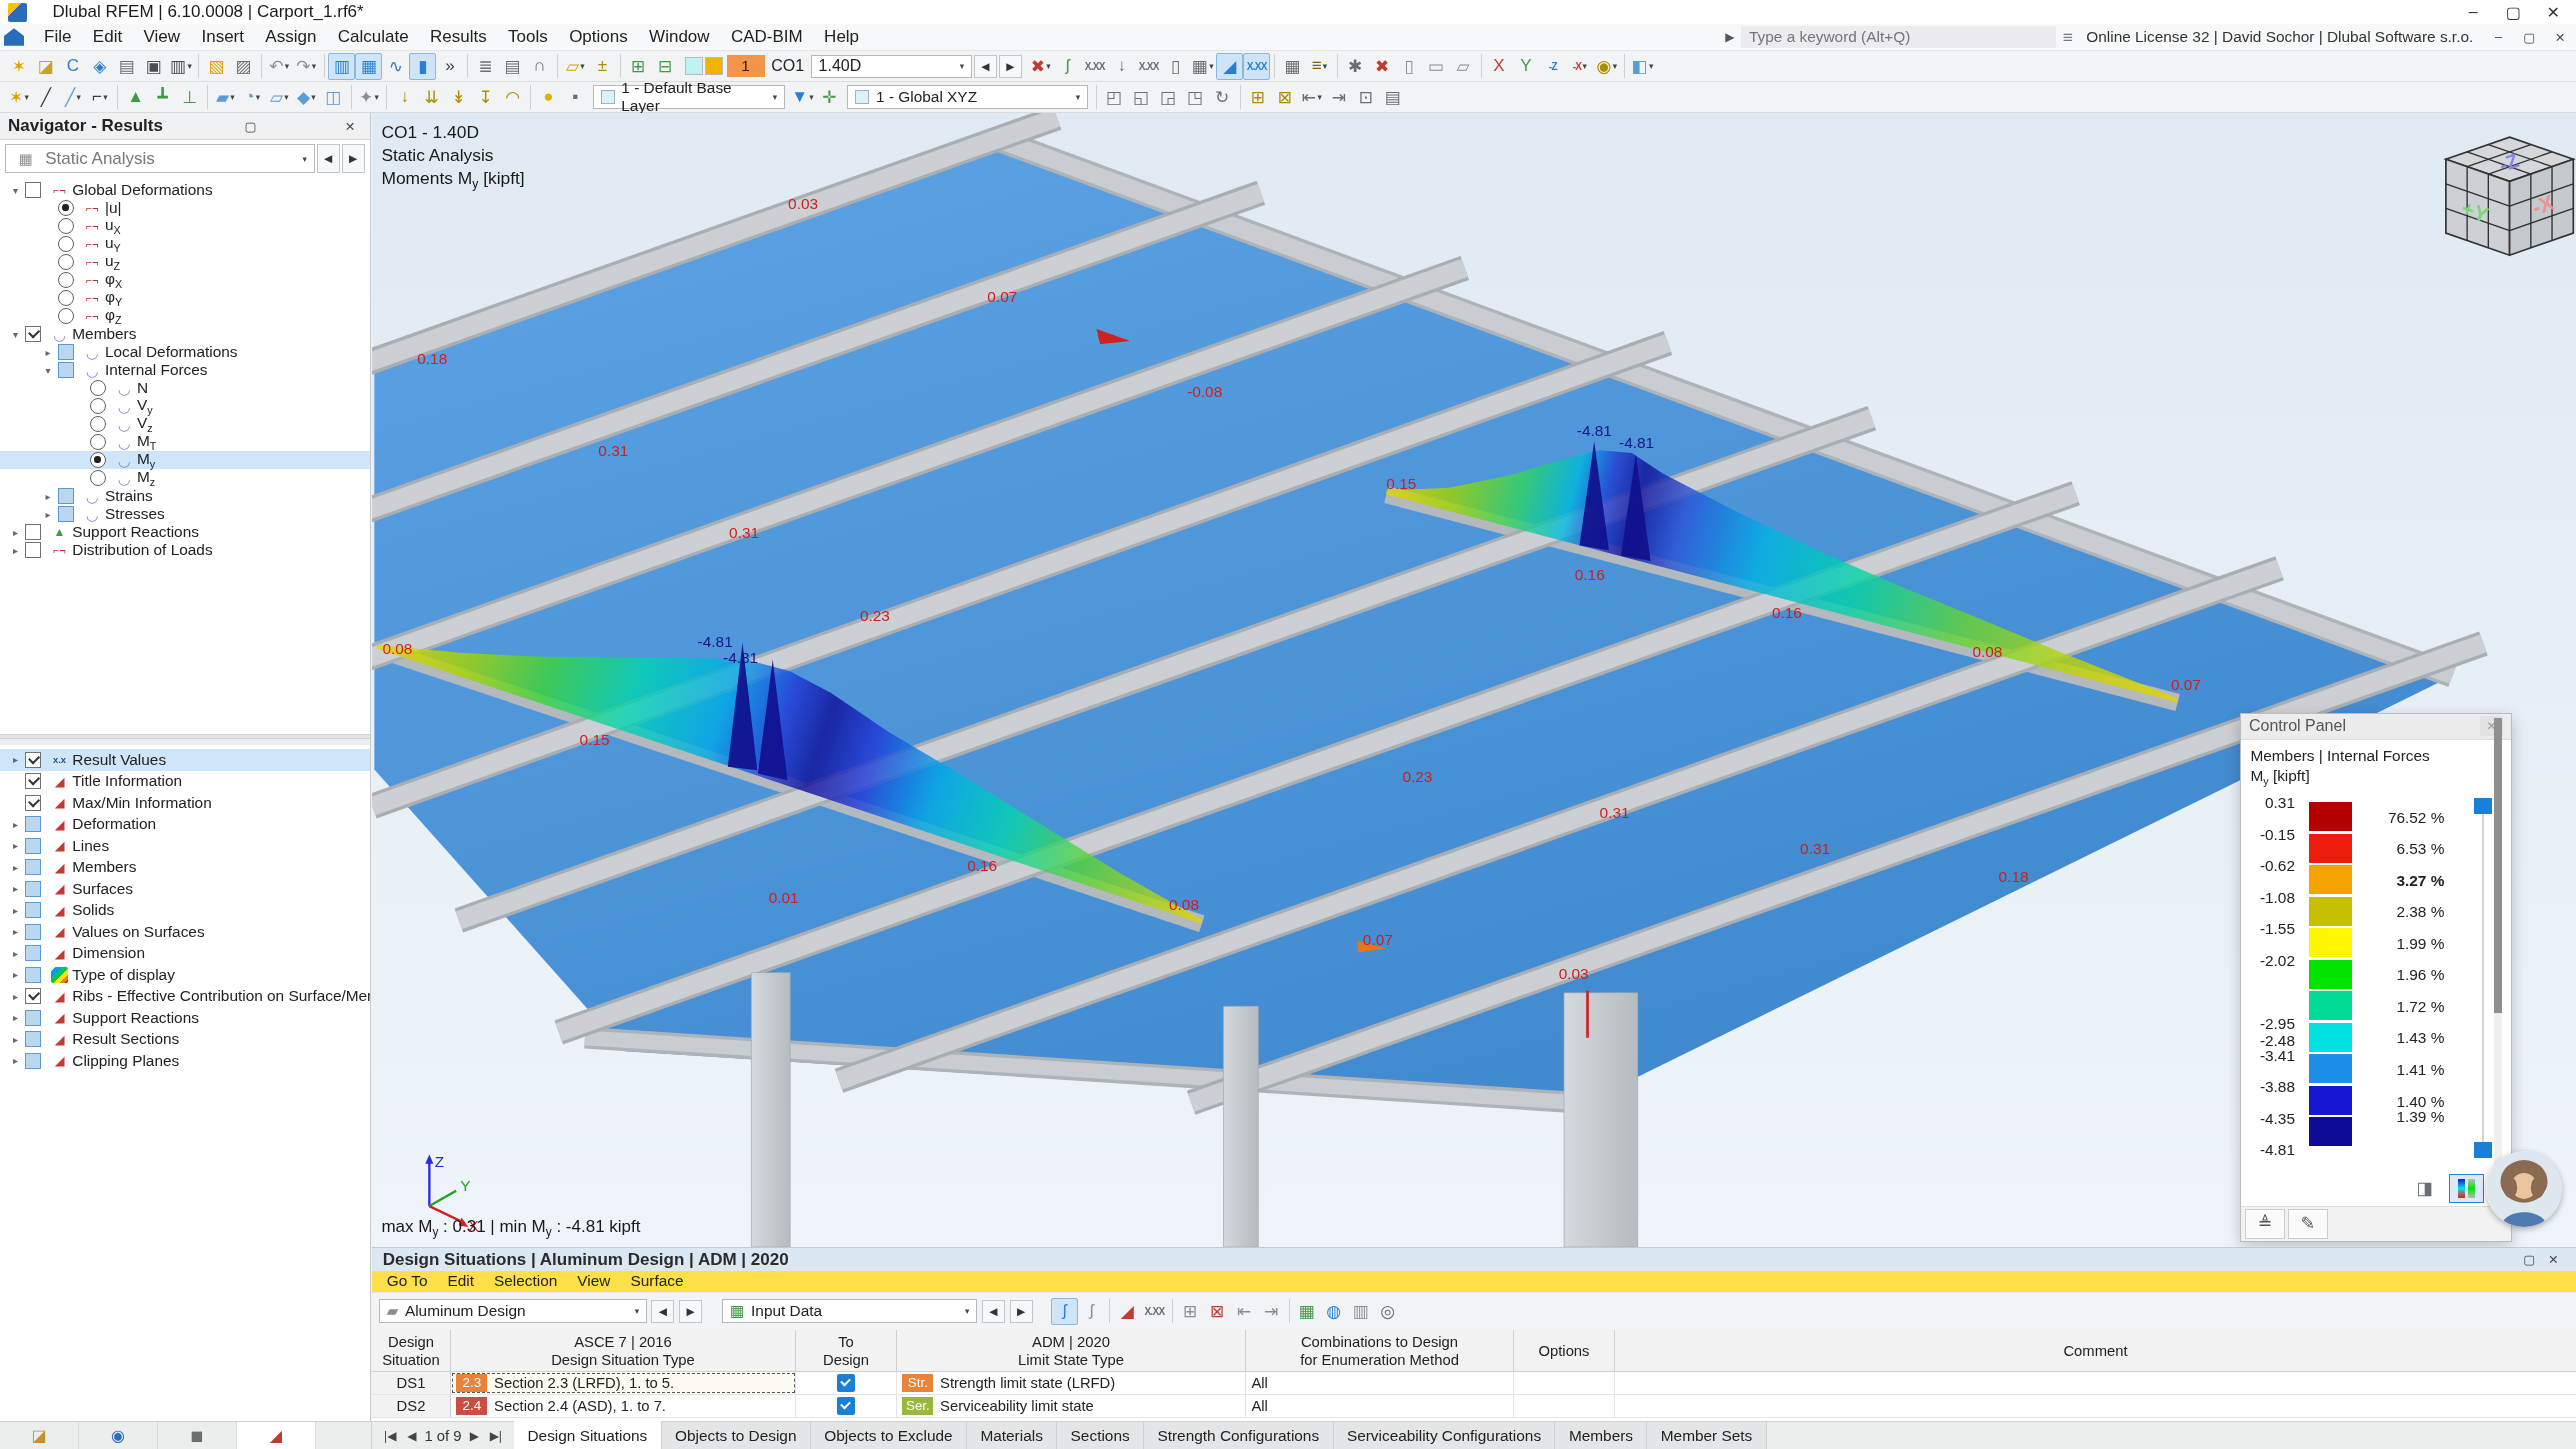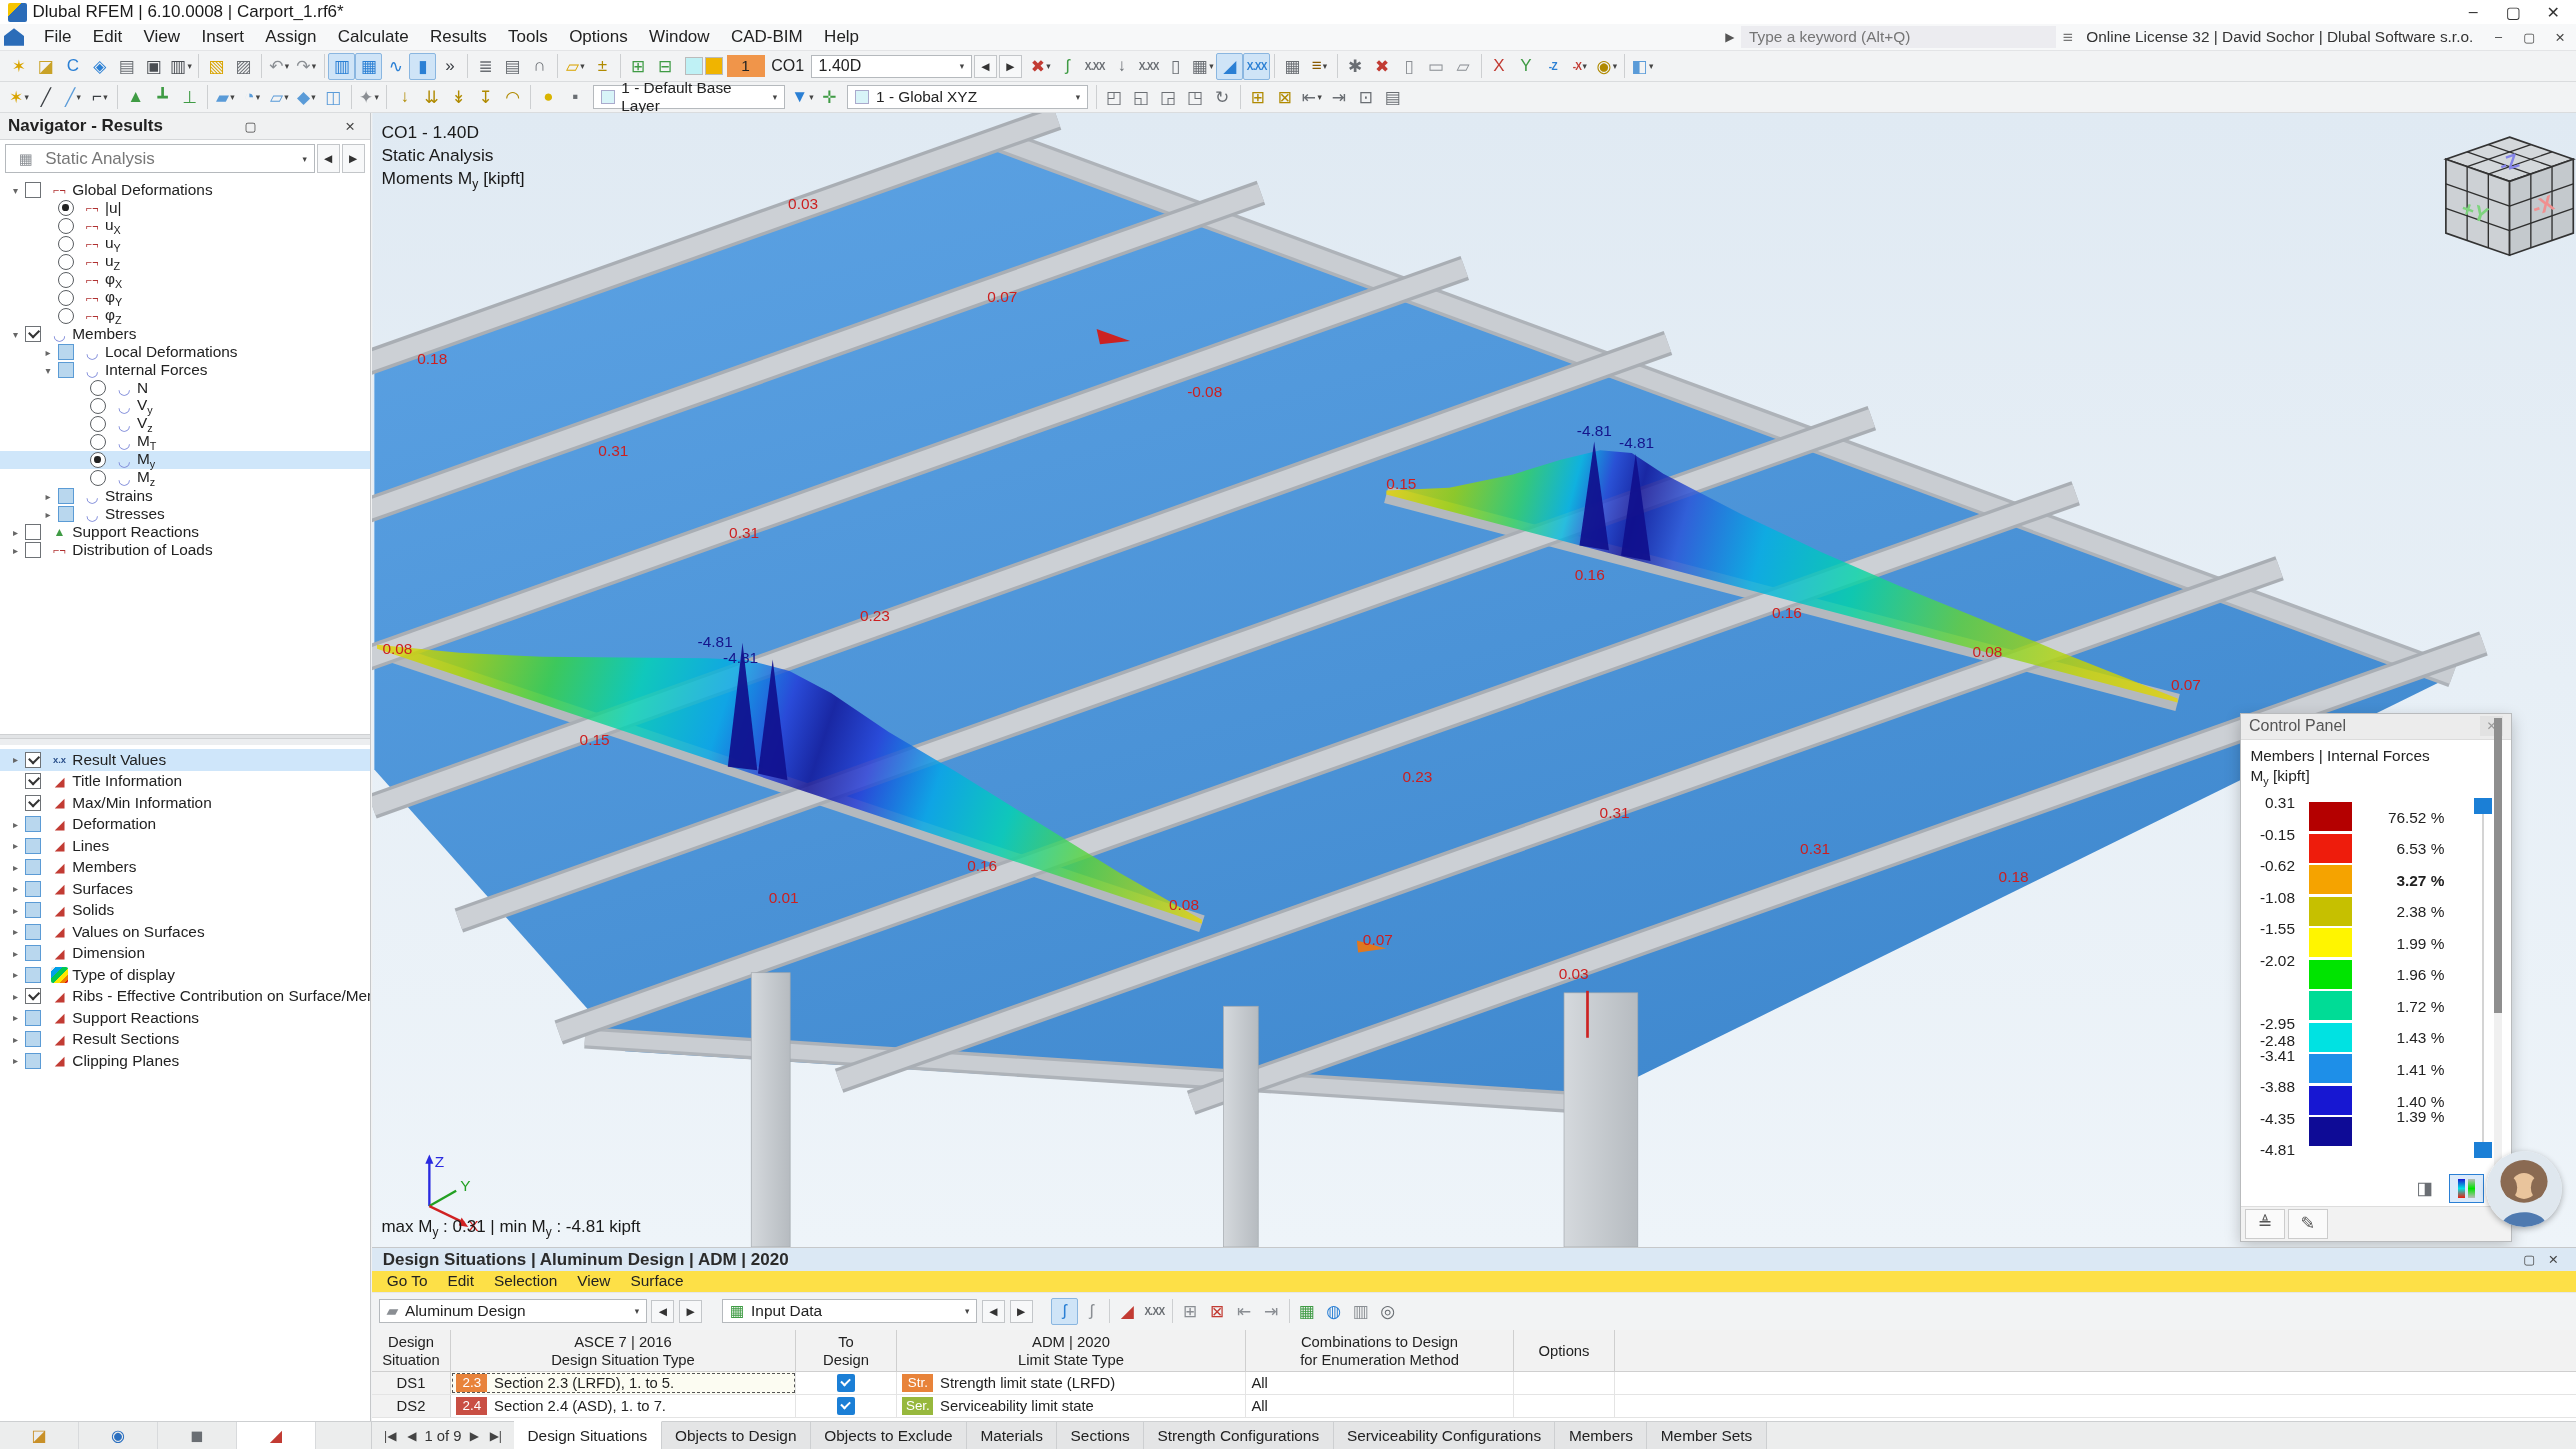--- a/index.html
+++ b/index.html
@@ -1,21 +1,21 @@
 <!DOCTYPE html>
 <html style="font-size:10.7px"><head>
 <meta charset="utf-8">
 <style>
   * { box-sizing: border-box; margin: 0; padding: 0; }
   html,body { width:2576px; height:1449px; overflow:hidden; }
   body { font-family:"Liberation Sans", sans-serif; font-size:16px; color:#222; background:#f0f1f2; }
   #app { position:relative; width:2576px; height:1449px; }
 
   
-  #titlebar { height:24px; background:#fff; display:flex; align-items:center; padding:0 2.7px; }
+  #titlebar { height:24px; background:#fff; display:flex; align-items:center; padding:0 2.7px;gap:20px; }
   .app-logo { width:19px; height:19px; margin:0 5.4px; border-radius:2px;
     background:linear-gradient(135deg,#f5c400 0 35%,#2b6cb8 35% 100%); }
   #title-text { font-size:17px; color:#1a1a1a; }
   .win-ctrls { margin-left:auto; display:flex; }
   .win-btn { width:40px; height:24px; display:flex; align-items:center; justify-content:center; font-size:16px; color:#333; }
 
   
   #menubar { height:27px; background:#f7f8f9; display:flex; align-items:center; padding:0 4px; border-bottom:0.7px solid #e3e4e6; }
   .menu-logo { width:20px; height:17.4px; margin-right:9.4px; background:#2b6cb8;
     clip-path:polygon(0 100%,0 45%,50% 0,100% 45%,100% 100%); }
@@ -1077,20 +1077,23 @@
               <div>ADM | 2020</div>
               <div>Limit State Type</div>
             </div>
             <div class="hdr-cell c4">
               <div>Combinations to Design</div>
               <div>for Enumeration Method</div>
             </div>
             <div class="hdr-cell c5">
               <div>Options</div>
             </div>
+            <div class="hdr-cell c6">
+              <div>Comment</div>
+            </div>
           </div>
           <div class="body-row">
             <div class="bcell c0">DS1</div>
             <div class="bcell c1 sel-cell">
               <span class="badge" style="background: rgb(232, 131, 58);">2.3</span>
               <span>Section 2.3 (LRFD), 1. to 5.</span>
             </div>
             <div class="bcell c2">
               <span class="td-check"></span>
             </div>

